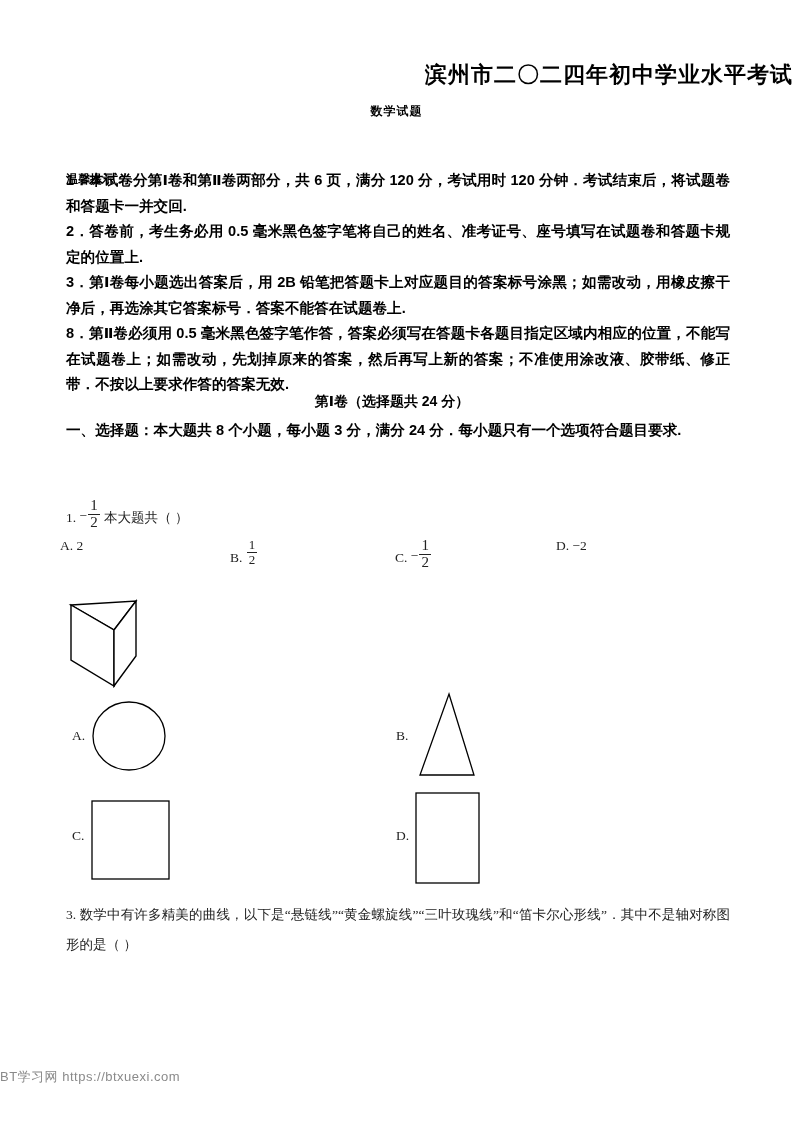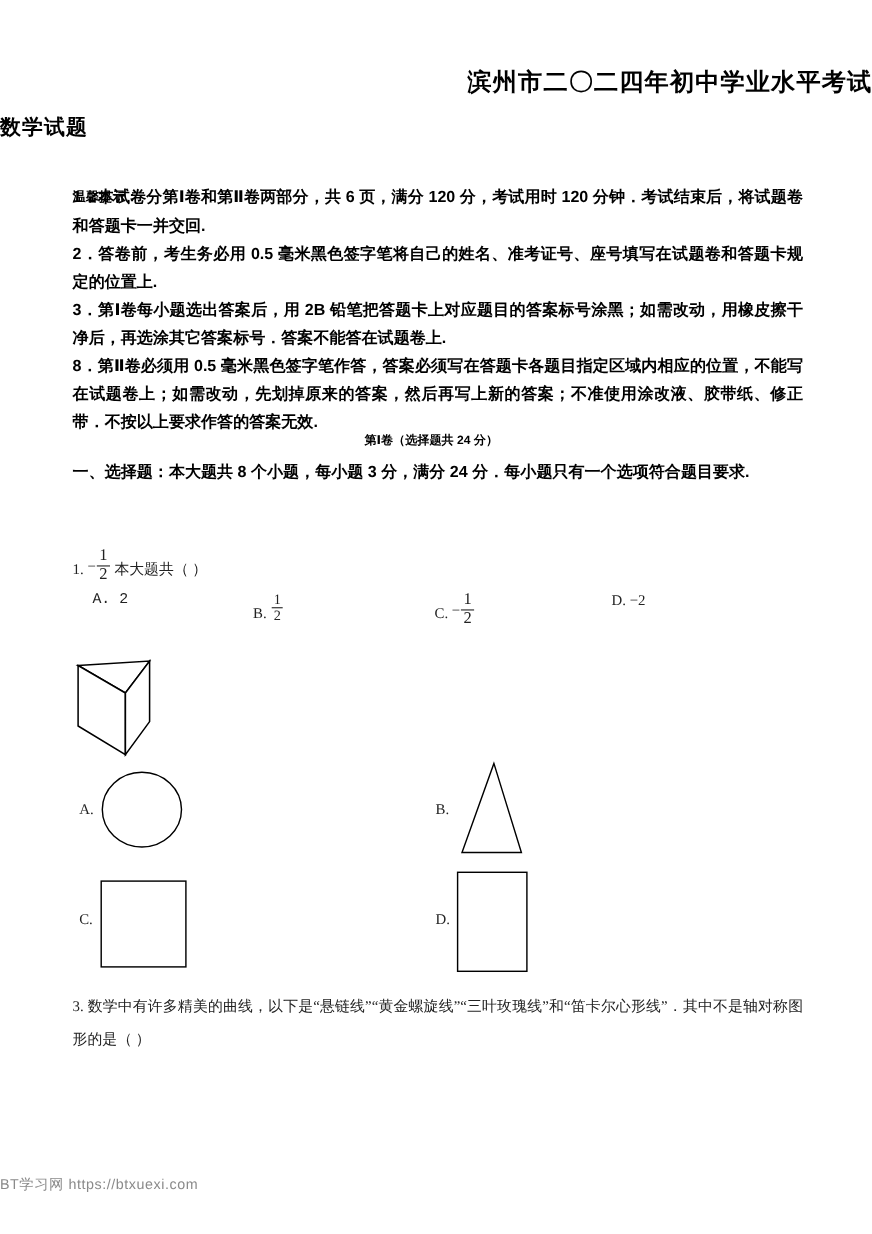--- a/index.html
+++ b/index.html
@@ -28,22 +28,22 @@
     text-align: right;
     font-size: 22px;
     font-weight: bold;
     letter-spacing: 1px;
     font-family: "Liberation Sans", "DejaVu Sans", sans-serif;
   }
   .title2 {
     position: absolute;
     left: 0; top: 103px;
     width: 793px;
-    text-align: left;
-    font-size: 19px;
+    text-align: center;
+    font-size: 12px;
     font-weight: bold;
     letter-spacing: 1px;
     font-family: "Liberation Sans", "DejaVu Sans", sans-serif;
   }
   .notice-head {
     position: absolute;
     left: 66px; top: 143px;
     font-size: 12px;
     font-weight: bold;
     font-family: "Liberation Sans", "DejaVu Sans", sans-serif;
@@ -62,21 +62,21 @@
   .notice-list p {
     margin: 0 0 0 0;
     text-align: justify;
     text-justify: inter-ideograph;
   }
   .section-head {
     position: absolute;
     left: 0; top: 393px;
     width: 784px;
     text-align: center;
-    font-size: 11px;
+    font-size: 14px;
     font-weight: bold;
     font-family: "Liberation Sans", "DejaVu Sans", sans-serif;
   }
   .section-intro {
     position: absolute;
     left: 66px; top: 418px;
     width: 664px;
     font-size: 14.6px;
     font-weight: bold;
     line-height: 25.5px;
@@ -120,21 +120,21 @@
     width: 793px;
     height: 40px;
     font-size: 13.5px;
     color: #222;
   }
   .opt {
     position: absolute;
     top: 0;
     white-space: nowrap;
   }
-  .optA { left: 84px; font-family: Liberation Mono, monospace; }
+  .optA { left: 60px; }
   .optB { left: 230px; }
   .optC { left: 395px; }
   .optD { left: 556px; }
   
   .fig { position: absolute; }
   .shape-label {
     position: absolute;
     font-size: 13.5px;
     color: #222;
   }

